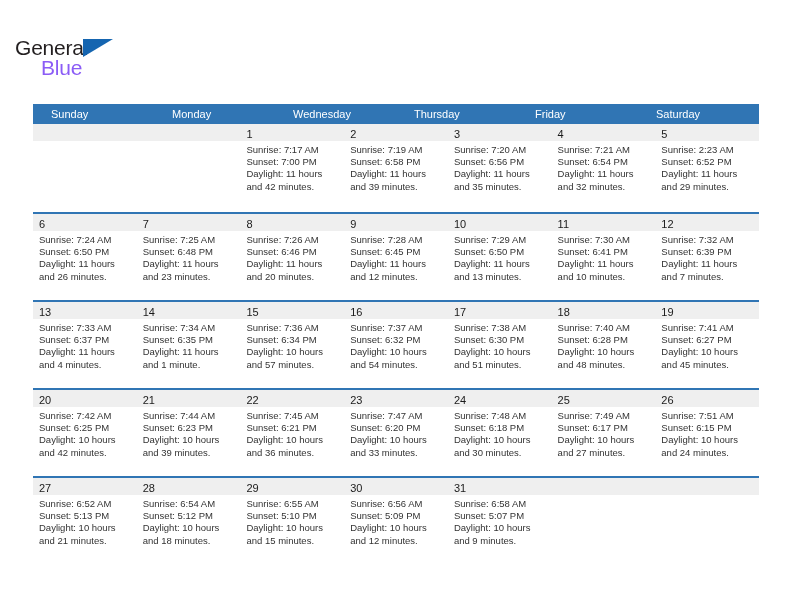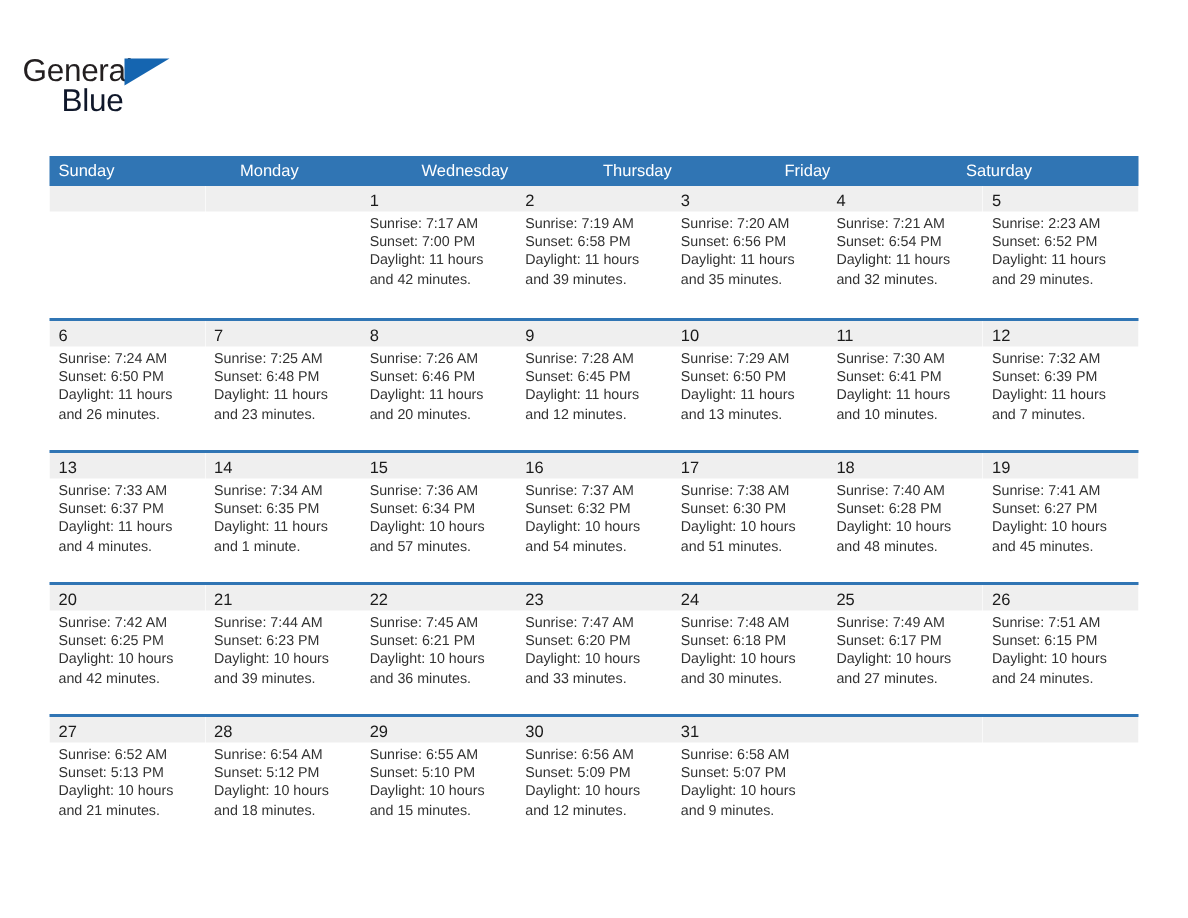--- a/index.html
+++ b/index.html
@@ -53,21 +53,21 @@
     height: 0;
     border-left: 30px solid #1565b0;
     border-bottom: 18px solid transparent;
   }
   .logo-blue {
     position: absolute;
     left: 26px;
     top: 20px;
     font-size: 21px;
     letter-spacing: -0.2px;
-    color: #0f172a;
+    color: #8b5cf6;
     font-family: "Liberation Sans", sans-serif;
   }
 
   .title-block {
     position: absolute;
     right: 0;
     top: 0;
     text-align: right;
   }
   .cal-title {
@@ -98,20 +98,21 @@
   }
   .dow-cell {
     flex: 1 1 0;
     color: #ffffff;
     font-size: 11px;
     line-height: 20px;
     padding-left: 6px;
     box-sizing: border-box;
     white-space: nowrap;
     overflow: hidden;
+    margin-left: 12px;
   }
   .week-row {
     display: flex;
     border-top: 2px solid #3075b4;
     height: 88px;
     box-sizing: border-box;
   }
   .week-row.first {
     border-top: none;
   }

